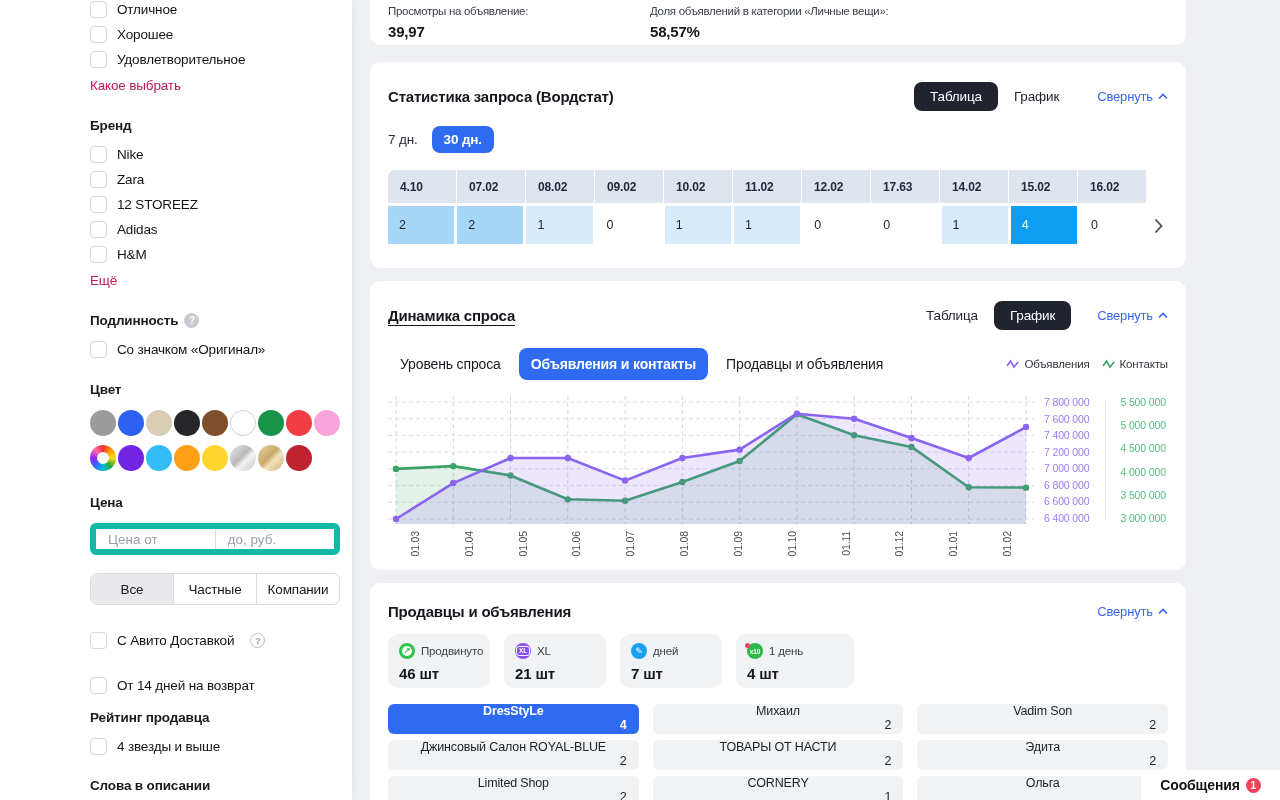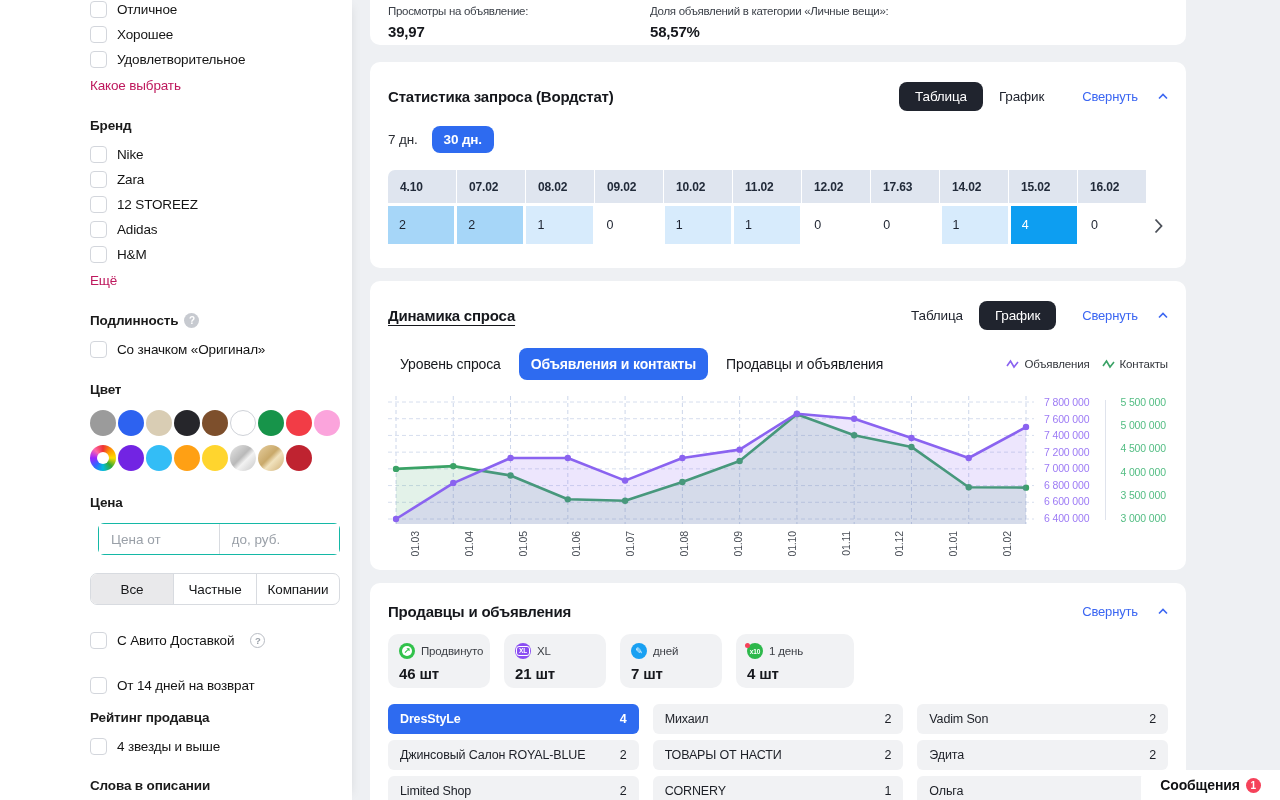--- a/index.html
+++ b/index.html
@@ -19,21 +19,21 @@
     font-weight:700; display:inline-flex; align-items:center; justify-content:center; }
   .help-outline { width:15px; height:15px; border-radius:50%; border:1.2px solid #b8bcc3; color:#9aa0a8;
     font-size:9.5px; font-weight:700; display:inline-flex; align-items:center; justify-content:center; margin-left:6px;}
   #swatches { display:grid; grid-template-columns:repeat(9,26px); gap:9px 2px; margin:2px 0 0; }
   .swatch { width:26px; height:26px; border-radius:50%; cursor:pointer; }
   .swatch.white { border:1.5px solid #cfd2d8; }
   .swatch.multicolor { background:conic-gradient(#e33,#f90,#fd0,#3a3,#0bd,#36f,#92f,#f6a,#e33); position:relative; }
   .swatch.multicolor::after{ content:""; position:absolute; left:7px; top:7px; width:12px; height:12px; border-radius:50%; background:#fff;}
   .swatch.silver { background:linear-gradient(135deg,#e8e8e8 0%,#b9b9b9 45%,#f2f2f2 60%,#c6c6c6 100%); }
   .swatch.gold { background:linear-gradient(135deg,#e7cfa0 0%,#c9a96a 45%,#f1e2bd 60%,#cfae74 100%); }
-  #price-box { display:flex; border:1px solid #14b8a6; border-radius:6px; height:32px; margin-top:2px; background:#fff;margin-left:8px;}
+  #price-box { display:flex; border:6px solid #14b8a6; border-radius:6px; height:32px; margin-top:2px; background:#fff;}
   #price-box input { flex:1; border:0; outline:0; padding:0 12px; font-size:13.5px; font-family:inherit; color:#222; min-width:0;}
   #price-box input::placeholder { color:#9aa0a8; }
   #price-box .divider { width:1px; background:#d8dbe0; }
   #seller-seg { display:flex; border:1px solid #d8dbe0; border-radius:7px; height:32px; margin-top:18px; overflow:hidden; background:#fff;}
   #seller-seg .seg { flex:1; display:flex; align-items:center; justify-content:center; font-size:13.5px; color:#17181a;
     border-right:1px solid #d8dbe0; cursor:pointer; white-space:nowrap; padding:0 10px;}
   #seller-seg .seg:last-child { border-right:0; }
   #seller-seg .seg.active { background:#e9e9eb; }
 
   
@@ -45,21 +45,21 @@
   .metric { padding-top:5px; }
   .metric:first-child { width:262px; }
   .metric .m-label { font-size:11.5px; color:#3a3f47; letter-spacing:-0.3px; }
   .metric .m-value { font-size:15px; font-weight:700; color:#16181d; margin-top:6px; letter-spacing:-0.2px;}
 
   .card-head { display:flex; align-items:center; }
   .card-title { font-size:15px; font-weight:700; color:#15171c; letter-spacing:-0.2px; }
   .head-right { margin-left:auto; display:flex; align-items:center; gap:4px; }
   .tg { font-size:13.5px; color:#20242e; padding:7px 12px; border-radius:8px; cursor:pointer; }
   .tg.active { background:#20242e; color:#fff; padding:7px 16px; }
-  .collapse-link { display:inline-flex; align-items:center; gap:20px; color:#3b66f2; font-size:13px; margin-left:22px; cursor:pointer; }
+  .collapse-link { display:inline-flex; align-items:center; gap:5px; color:#3b66f2; font-size:13px; margin-left:22px; cursor:pointer; }
 
   
   #card-wordstat { margin-top:17px; height:206px; padding:20px 18px 18px; }
   #period-row { display:flex; align-items:center; gap:14px; margin-top:15px; }
   .period { font-size:13.5px; color:#2a2d33; cursor:pointer; }
   .period.active { background:#2e6bf0; color:#fff; border-radius:8px; padding:6px 12px; font-weight:600;}
   #ws-table { position:relative; margin-top:17px; }
   #ws-head { display:flex; border-radius:7px 7px 0 0; overflow:hidden; padding-right:22px;}
   .ws-hcell { flex:1; background:#dfe5ef; height:33px; display:flex; align-items:center; padding-left:12px;
     font-size:12px; font-weight:700; color:#222b3a; border-right:1px solid #fff; }
@@ -104,21 +104,21 @@
   .bicon.promoted { background:#31c24b; }
   .bicon.promoted .inner { width:10px; height:10px; background:#fff; border-radius:50%; display:flex; align-items:center;
     justify-content:center; color:#31c24b; font-size:8px; font-weight:700; line-height:1;}
   .bicon.xl { background:#8a4df2; }
   .bicon.xl .inner { font-size:6.5px; font-weight:700; color:#fff; border:1px solid #fff; border-radius:3px; padding:0.5px 1.5px; line-height:1;}
   .bicon.pencil { background:#18a0f2; color:#fff; font-size:9px; }
   .bicon.x10 { background:#2db84b; color:#fff; font-size:6.5px; font-weight:700; }
   .bicon.x10 .dot { position:absolute; left:-2px; top:0px; width:5px; height:5px; border-radius:50%; background:#f5425a; }
   #seller-grid { display:grid; grid-template-columns:repeat(3,1fr); column-gap:14px; row-gap:6px; margin-top:16px; }
   .seller-row { height:30px; background:#f1f2f4; border-radius:6px; display:flex; align-items:center;
-    padding:0 12px; font-size:12.5px; color:#1c1f26; cursor:pointer; }
+    padding:0 12px; font-size:12.5px; color:#1c1f26; cursor:pointer;flex-direction:column; }
   .seller-row .s-count { margin-left:auto; }
   .seller-row.active { background:#2e6bf0; color:#fff; font-weight:600; }
 
   
   #messages { position:absolute; right:0; bottom:0; height:30px; width:139px; background:#fff;
     border-radius:8px 0 0 0; display:flex; align-items:center; justify-content:center; gap:6px; cursor:pointer; }
   #messages .msg-label { font-size:14px; font-weight:700; color:#101114; }
   #messages .msg-badge { width:15px; height:15px; border-radius:50%; background:#f5425a; color:#fff; font-size:10px;
     font-weight:700; display:flex; align-items:center; justify-content:center; }
 

